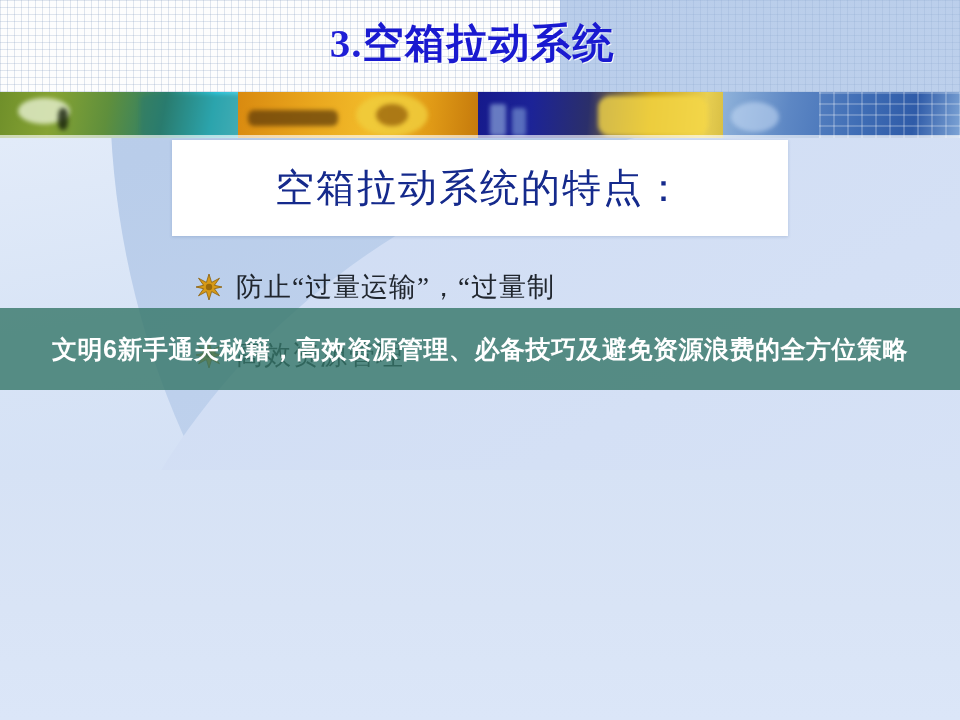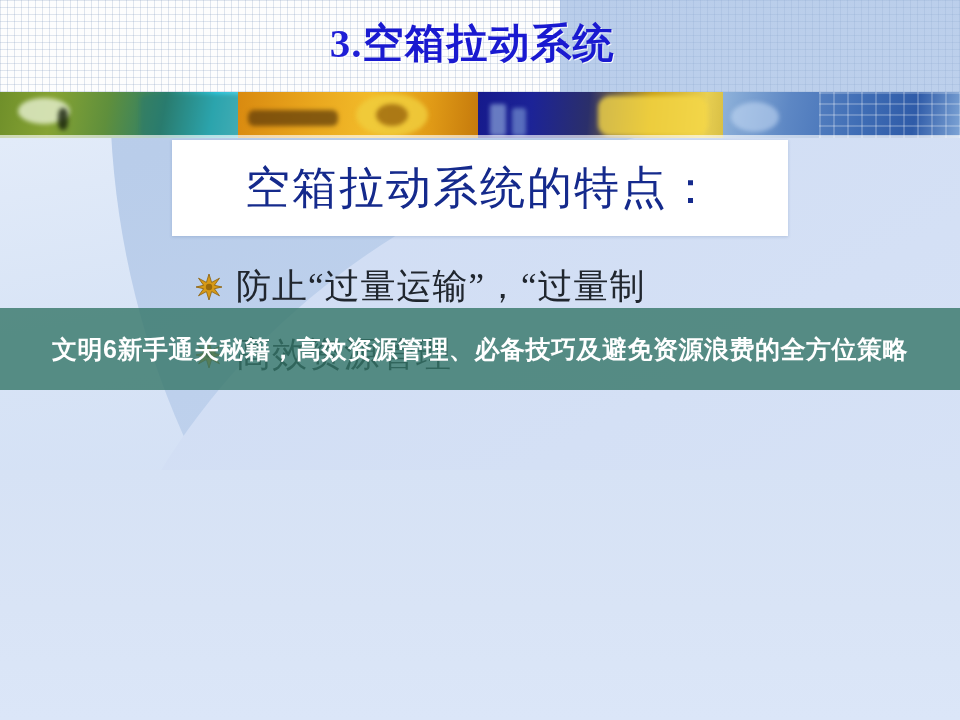--- a/index.html
+++ b/index.html
@@ -137,21 +137,21 @@
     left: 172px; top: 140px;
     width: 616px; height: 96px;
     background: #ffffff;
     box-shadow: 0 1px 3px rgba(80,110,160,0.25);
     display: flex;
     align-items: center;
     justify-content: center;
   }
   .subtitle-text {
     font-family: "Liberation Serif", "DejaVu Serif", serif;
-    font-size: 45px;
+    font-size: 39px;
     line-height: 46px;
     color: #152a8c;
     letter-spacing: 2px;
     white-space: nowrap;
   }
 
   
   .bullets {
     position: absolute;
     left: 196px; top: 262px;
@@ -166,21 +166,21 @@
   .bullet-icon {
     flex: 0 0 auto;
     width: 26px; height: 26px;
     margin-top: 12px;
     margin-right: 14px;
     position: relative;
   }
   .bullet-icon svg { display: block; }
   .bullet-text {
     font-family: "Liberation Serif", "DejaVu Serif", serif;
-    font-size: 35px;
+    font-size: 27px;
     line-height: 50px;
     color: #20262e;
     letter-spacing: 1px;
     white-space: nowrap;
   }
   .bullet-text .hl { color: #c0282d; }
 
   
   .overlay-banner {
     position: absolute;

